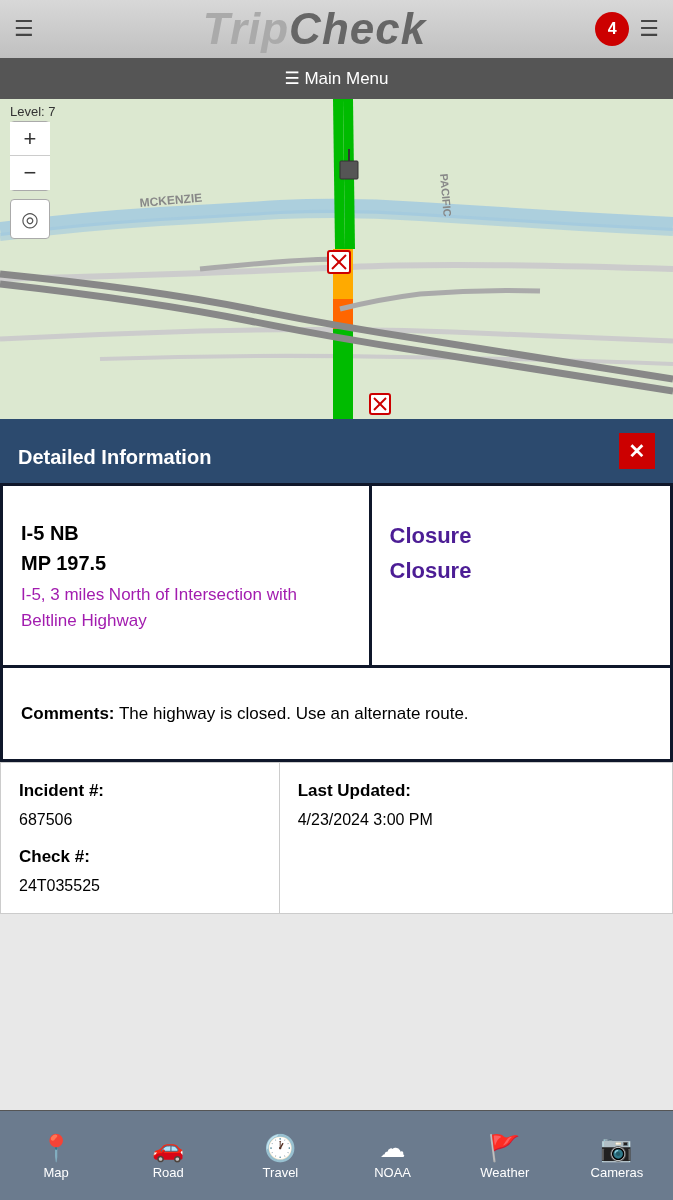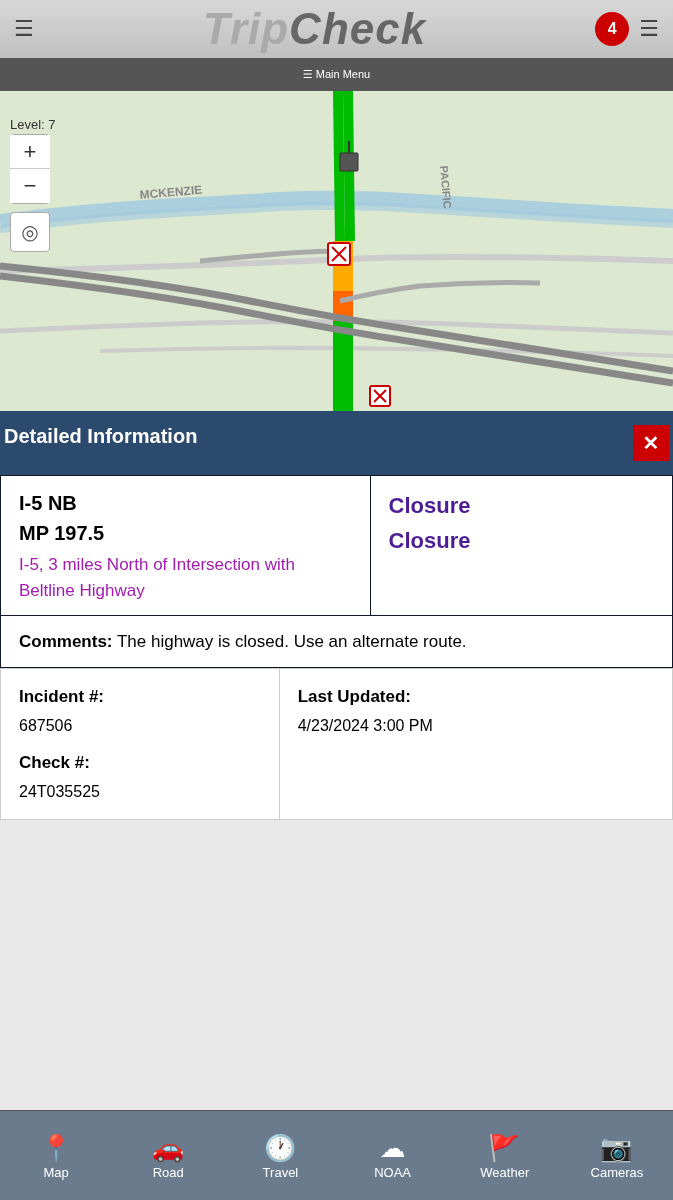--- a/index.html
+++ b/index.html
@@ -56,21 +56,21 @@
       font-size: 22px;
       color: #444;
     }
 
     
     .main-menu-bar {
       background: #555;
       color: white;
       text-align: center;
       padding: 10px;
-      font-size: 11px;
+      font-size: 17px;
       display: flex;
       align-items: center;
       justify-content: center;
       gap: 8px;
     }
 
     
     .map-area {
       position: relative;
       width: 100%;
@@ -81,21 +81,21 @@
 
     
     .map-svg {
       width: 100%;
       height: 100%;
     }
 
     
     .map-controls {
       position: absolute;
-      top: 26px;
+      top: 5px;
       left: 10px;
       z-index: 10;
     }
     .level-label {
       font-size: 13px;
       color: #333;
       margin-bottom: 2px;
     }
     .zoom-box {
       background: white;
@@ -132,25 +132,25 @@
       justify-content: center;
       font-size: 20px;
       cursor: pointer;
       color: #555;
     }
 
     
     .detail-header {
       background: #2c4a6e;
       color: white;
-      padding: 14px 4px;
+      padding: 14px 18px;
       font-size: 20px;
       font-weight: bold;
       display: flex;
-      align-items: flex-start;
+      align-items: flex-end;
       justify-content: space-between;
     }
     .close-btn {
       background: #cc0000;
       color: white;
       border: none;
       width: 36px;
       height: 36px;
       font-size: 20px;
       font-weight: bold;
@@ -165,22 +165,22 @@
       margin: 0;
     }
 
     
     .info-table {
       width: 100%;
       border-collapse: collapse;
       border: 1px solid #ccc;
     }
     .info-table td {
-      border: 1px solid #0f172a;
-      padding: 12px 18px;
+      border: 3px solid #0f172a;
+      padding: 32px 18px;
       vertical-align: top;
       font-size: 17px;
       line-height: 1.5;
     }
     .info-table .location-cell {
       width: 55%;
     }
     .info-table .status-cell {
       width: 45%;
       color: #4c1d95;

